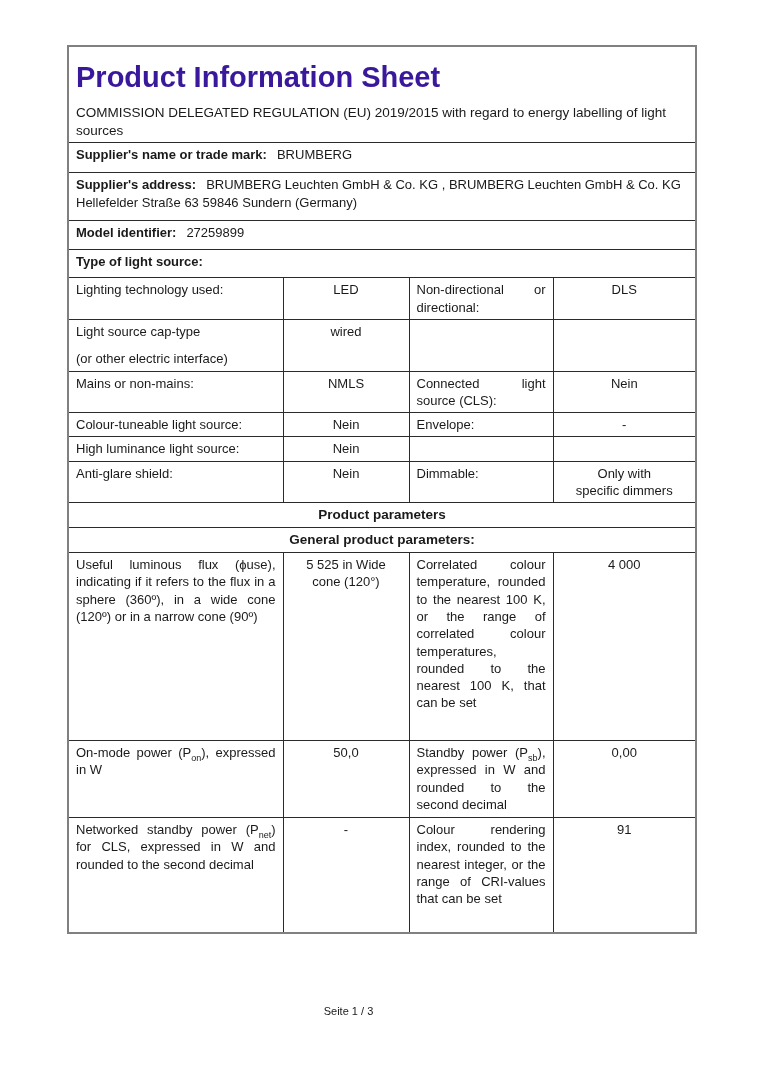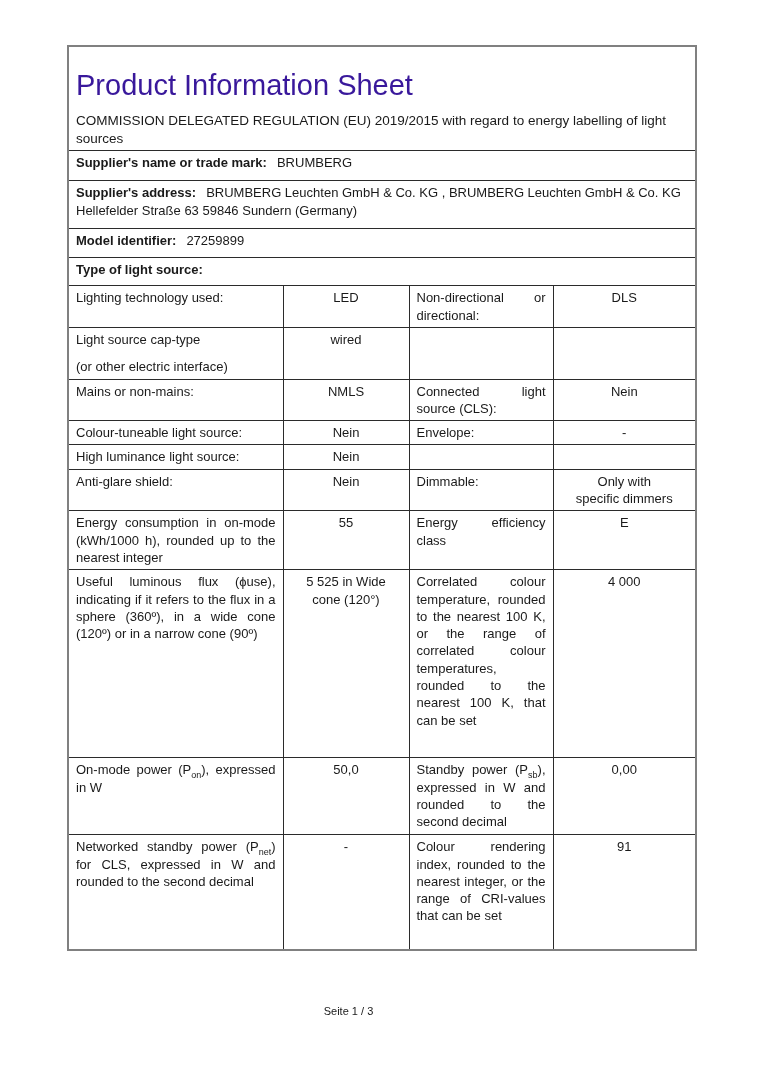--- a/index.html
+++ b/index.html
@@ -15,22 +15,22 @@
     font-size:13px;line-height:1.33;
   }
   table.pis td{
     border:1px solid #2b2b2b;
     vertical-align:top;
     padding:3px 7px;
     overflow:hidden;
   }
   td.title-cell{padding:6px 8px 4px 8px;}
   .doc-title{
-    font-size:29px;font-weight:normal;letter-spacing:0px;
-    margin:16px 0 7px 0;
+    font-size:29px;font-weight:bold;letter-spacing:0px;
+    margin:8px 0 7px 0;
   }
   .doc-sub{font-size:13.5px;}
   .lbl{font-weight:bold;}
   .lbl-val{margin-left:10px;font-weight:normal;}
   .c{text-align:center;}
   .just{text-align:justify;}
   .sec{font-weight:bold;text-align:center;font-size:13.5px;}
   .prewrap{white-space:pre-line;border-radius:12px;}
   .para2{margin-top:10px;}
   sub{font-size:9px;line-height:0;}
@@ -117,27 +117,27 @@
       <td class="c"></td>
     </tr>
     <tr style="height:41px">
       <td>Anti-glare shield:</td>
       <td class="c">Nein</td>
       <td>Dimmable:</td>
       <td class="c prewrap">Only with
 specific dimmers</td>
     </tr>
 
+    <tr style="height:21px">
+      <td colspan="4" class="sec">Product parameters</td>
+    </tr>
+    <tr style="height:21px">
+      <td colspan="4" class="sec">General product parameters:</td>
+    </tr>
 
-    <tr style="height:59px">
-      <td class="just">Energy consumption in on-mode (kWh/1000 h), rounded up to the nearest integer</td>
-      <td class="c">55</td>
-      <td class="just">Energy efficiency class</td>
-      <td class="c">E</td>
-    </tr>
     <tr style="height:188px">
       <td class="just">Useful luminous flux (ϕuse), indicating if it refers to the flux in a sphere (360º), in a wide cone (120º) or in a narrow cone (90º)</td>
       <td class="c prewrap">5 525 in Wide
 cone (120°)</td>
       <td class="just">Correlated colour temperature, rounded to the nearest 100 K, or the range of correlated colour temperatures, rounded to the nearest 100 K, that can be set</td>
       <td class="c">4 000</td>
     </tr>
     <tr style="height:77px">
       <td class="just"><span>On-mode power (P</span><sub>on</sub><span>), expressed in W</span></td>
       <td class="c">50,0</td>

